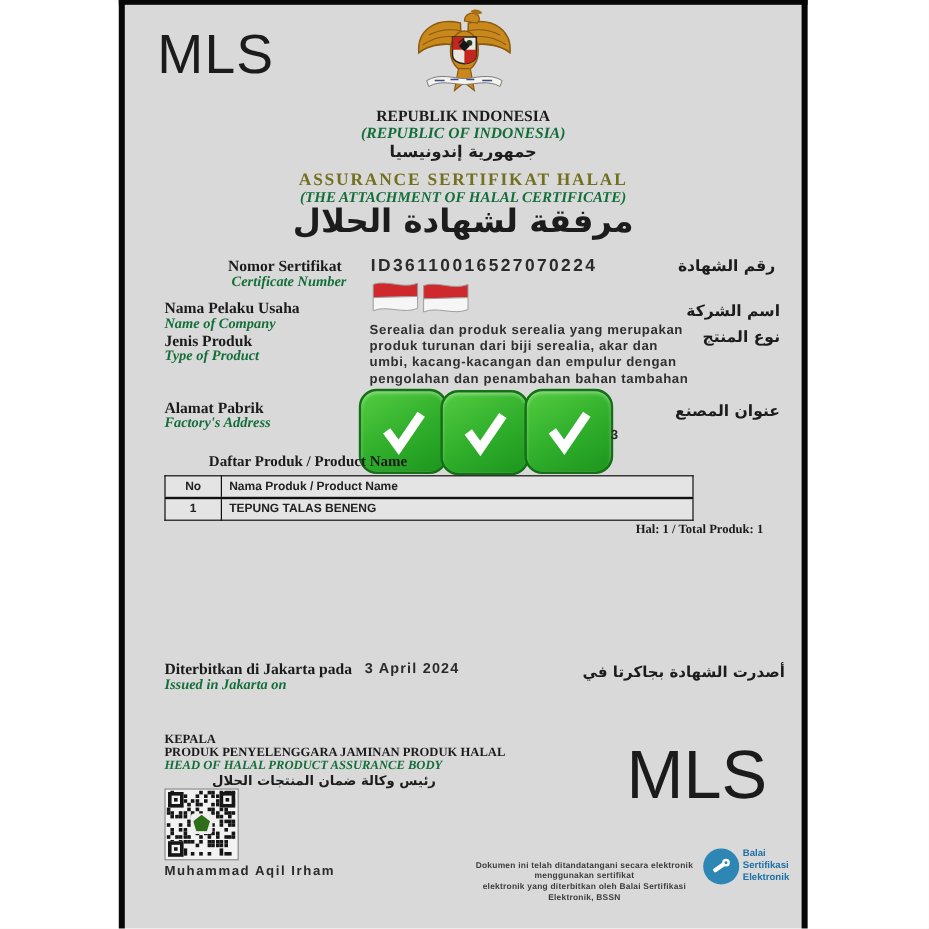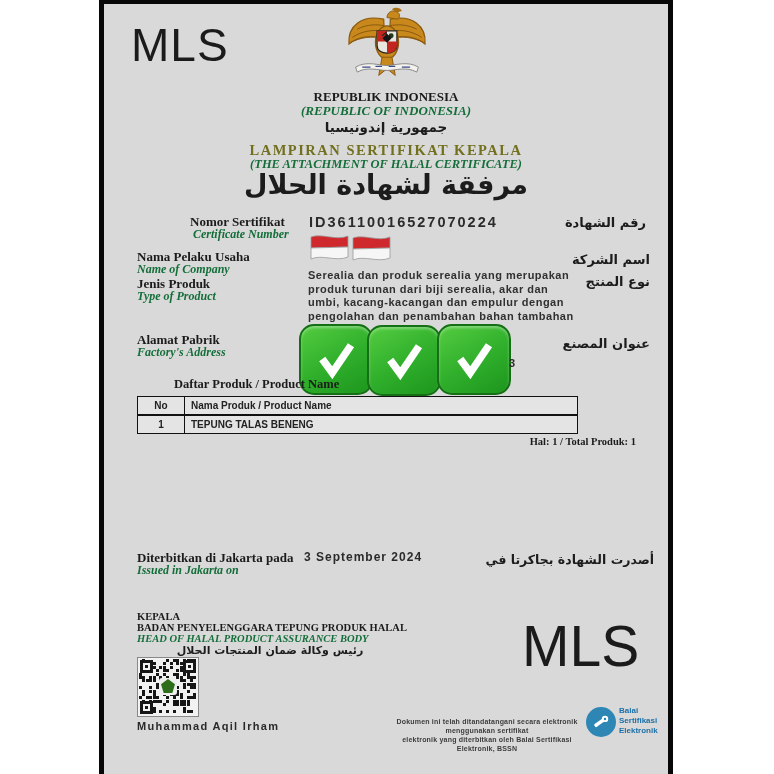--- a/index.html
+++ b/index.html
@@ -94,21 +94,21 @@
       <path d="M54,62 L50,84 L60,76 L70,84 L66,62 Z" fill="#c8881b" stroke="#8a5a10" stroke-width="1.2"></path>
 
       <path d="M22,74 C35,66 50,72 60,72 C70,72 85,66 98,74 L96,80 C84,73 70,78 60,78 C50,78 36,73 24,80 Z" fill="#f4f2ec" stroke="#7a7a7a" stroke-width="1"></path>
       <path d="M30,74 h10 M46,73 h8 M62,73 h8 M78,74 h10" stroke="#3a4a8a" stroke-width="1.5"></path>
     </svg>
   </div>
 
   <div class="abs center t-black-serif hdr1">REPUBLIK INDONESIA</div>
   <div class="abs center t-green hdr2">(REPUBLIC OF INDONESIA)</div>
   <div class="abs center ar hdr3">جمهورية إندونيسيا</div>
-  <div class="abs center t-olive hdr4">LAMPIRAN SERTIFIKAT KEPALA</div>
+  <div class="abs center t-olive hdr4">ASSURANCE SERTIFIKAT HALAL</div>
   <div class="abs center t-green hdr5">(THE ATTACHMENT OF HALAL CERTIFICATE)</div>
   <div class="abs center ar hdr6">مرفقة لشهادة الحلال</div>
 
   <div class="abs t-black-serif fld-id" style="left:190px;top:214px;">Nomor Sertifikat</div>
   <div class="abs t-green fld-en" style="left:193px;top:227px;">Certificate Number</div>
   <div class="abs val-sans cert-val">ID36110016527070224</div>
   <div class="abs ar" style="right:128px;top:215px;font-size:13px;">رقم الشهادة</div>
 
   <div class="abs t-black-serif fld-id" style="left:137px;top:249px;">Nama Pelaku Usaha</div>
   <div class="abs t-green fld-en" style="left:137px;top:262px;font-family:Liberation Serif, serif;">Name of Company</div>
@@ -161,25 +161,25 @@
     <tr>
       <td class="no-col">1</td>
       <td>TEPUNG TALAS BENENG</td>
     </tr>
   </tbody>
     </table>
   <div class="abs hal">Hal: 1 / Total Produk: 1</div>
 
   <div class="abs t-black-serif fld-id" style="left:137px;top:550px;">Diterbitkan di Jakarta pada</div>
   <div class="abs t-green fld-en" style="left:137px;top:563px;">Issued in Jakarta on</div>
-  <div class="abs val-sans" style="left:304px;top:550px;font-size:12px;letter-spacing:1px;">3 September 2024</div>
+  <div class="abs val-sans" style="left:304px;top:550px;font-size:12px;letter-spacing:1px;">3 April 2024</div>
   <div class="abs ar" style="right:120px;top:552px;font-size:12.5px;">أصدرت الشهادة بجاكرتا في</div>
 
   <div class="abs t-black-serif" style="left:137px;top:611px;font-size:10.5px;">KEPALA</div>
-  <div class="abs t-black-serif" style="left:137px;top:622px;font-size:10.5px;">BADAN PENYELENGGARA TEPUNG PRODUK HALAL</div>
+  <div class="abs t-black-serif" style="left:137px;top:622px;font-size:10.5px;">PRODUK PENYELENGGARA JAMINAN PRODUK HALAL</div>
   <div class="abs t-green" style="left:137px;top:633px;font-size:10.5px;">HEAD OF HALAL PRODUCT ASSURANCE BODY</div>
   <div class="abs ar" style="left:165px;top:644px;width:210px;text-align:center;font-size:11px;">رئيس وكالة ضمان المنتجات الحلال</div>
 
   <div class="abs qr">
     <div class="qr-noise" style="position:absolute;left:0;top:0;width:100%;height:100%;">
         <i style="left: 4.4px; top: 1px;"></i>
         <i style="left: 28.2px; top: 1px;"></i>
         <i style="left: 35px; top: 1px;"></i>
         <i style="left: 38.4px; top: 1px;"></i>
         <i style="left: 45.2px; top: 1px;"></i>

